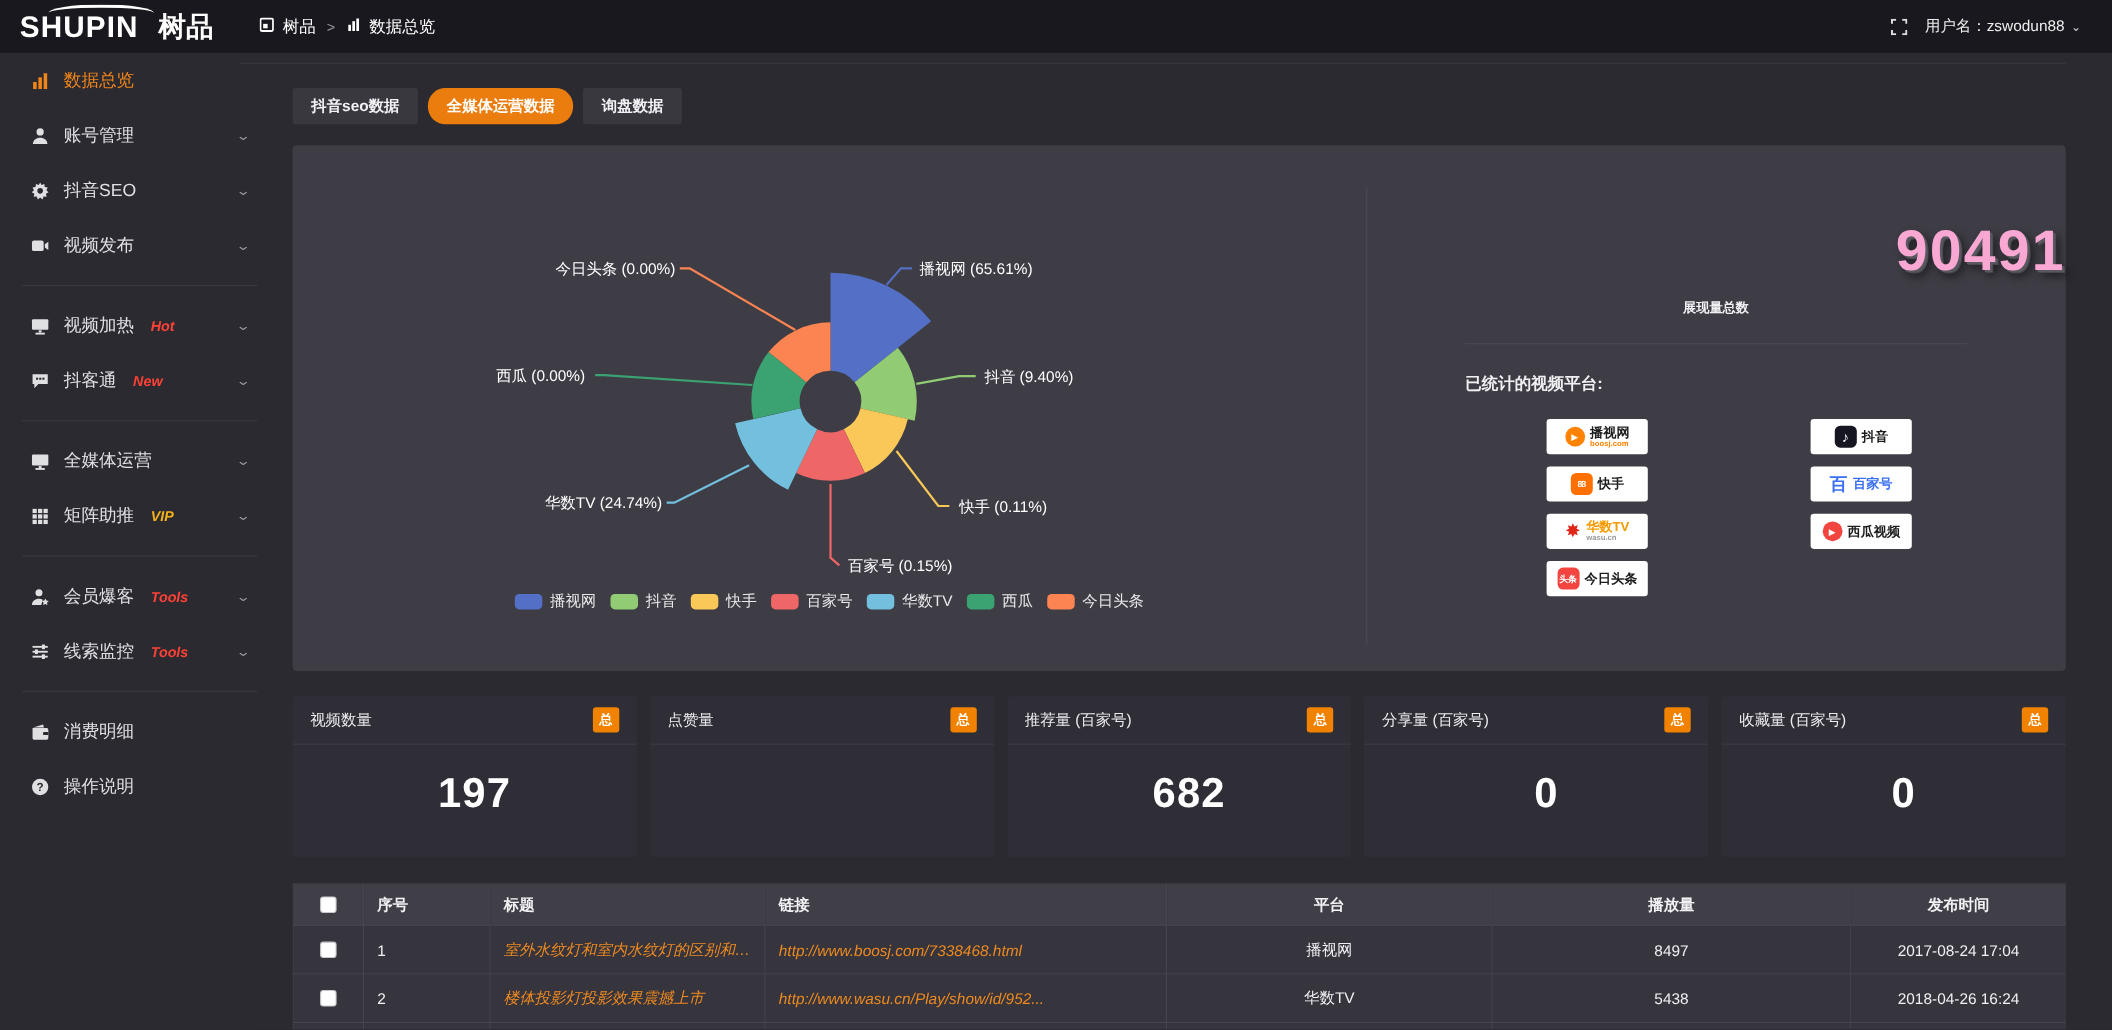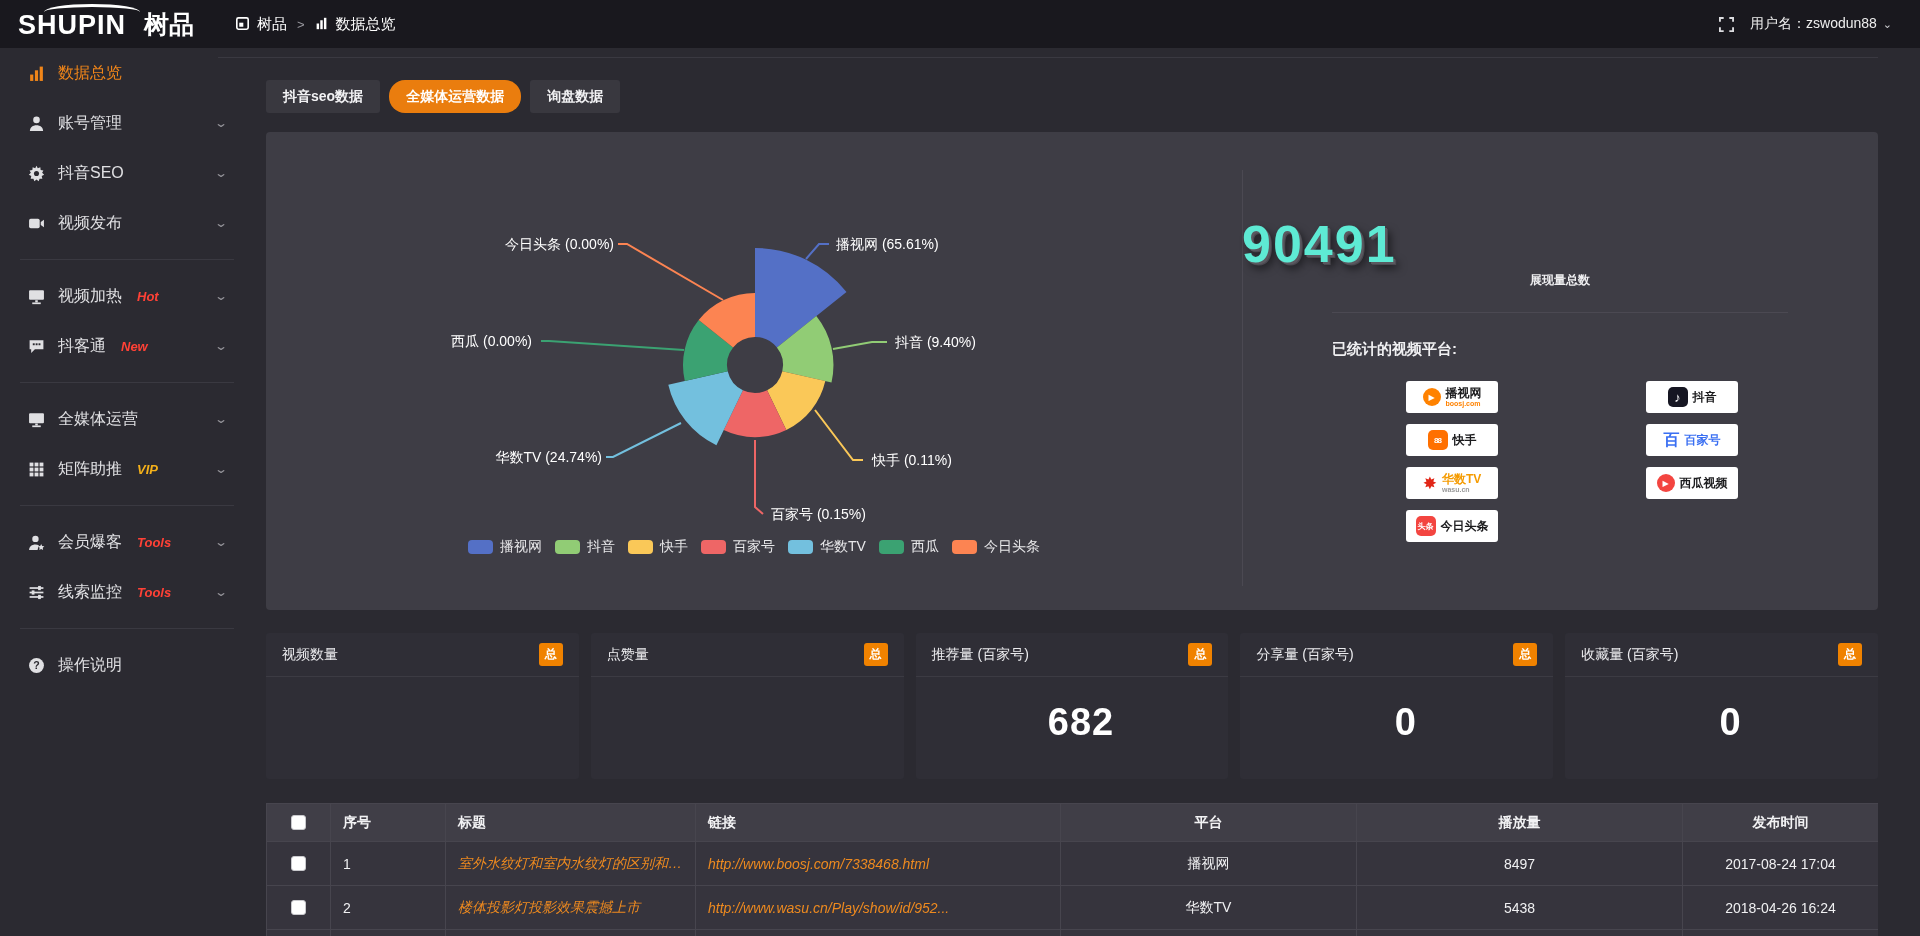--- a/index.html
+++ b/index.html
@@ -36,21 +36,21 @@
 
   .chart-panel { position:absolute; left:266px; top:132px; width:1612px; height:478px; background:#3e3d45; border-radius:4px; }
   .chart-area { position:absolute; left:0; top:0; width:976px; height:478px; }
   .legend { position:absolute; left:0; top:406px; width:976px; display:flex; justify-content:center; gap:13px; }
   .legend-item { display:flex; align-items:center; gap:7px; cursor:pointer; }
   .legend-swatch { width:25px; height:14px; border-radius:4px; }
   .legend-label { font-size:14px; color:#e8e8ea; }
 
   .summary-panel { position:absolute; left:976px; top:0; width:636px; height:478px; }
   .summary-vline { position:absolute; left:0; top:38px; bottom:24px; width:1px; background:#4b4952; }
-  .big-number { position:absolute; left:0; top:82px; width:636px; text-align:left; font-size:52px; font-weight:800; color:#5eead4;
+  .big-number { position:absolute; left:0; top:66px; width:636px; text-align:right; font-size:52px; font-weight:800; color:#f9a8d4;
      text-shadow:2px 2px 0 #5a585f, 3px 3px 0 #4a484f, 5px 6px 9px rgba(0,0,0,.6); letter-spacing:2px; }
   .big-number-label { position:absolute; left:0; top:140px; width:636px; text-align:center; font-size:12px; font-weight:700; color:#f0f0f2; }
   .summary-hline { position:absolute; left:90px; top:180px; width:456px; height:1px; background:#4b4952; }
   .platforms-heading { position:absolute; left:90px; top:208px; font-size:15px; font-weight:700; color:#f0f0f2; }
   .badge-col { position:absolute; top:249px; display:flex; flex-direction:column; gap:11px; }
   .badge-col.c0 { left:164px; } .badge-col.c1 { left:404px; }
   .plat-badge { width:92px; height:32px; background:#fff; border-radius:3px; display:flex; align-items:center; justify-content:center; gap:5px; }
   .pb-ic { flex:none; display:flex; align-items:center; justify-content:center; font-weight:700; }
   .pb-circle { width:18px; height:18px; border-radius:50%; color:#fff; font-size:8px; }
   .pb-square { width:20px; height:20px; border-radius:5px; color:#fff; font-size:9px; }
@@ -241,20 +241,30 @@
           <rect x="3.5" y="6" width="2.6" height="4"></rect>
           <rect x="1.5" y="11.4" width="13" height="1.6"></rect>
           <rect x="9.5" y="10.2" width="2.6" height="4"></rect>
         </svg>
       </span>
       <span class="lbl">线索监控</span>
       <span class="side-badge" style="color: rgb(255, 65, 54);">Tools</span>
       <span class="side-chev">⌄</span>
     </div>
     <div class="side-divider"></div>
+    <div class="side-item">
+      <span class="s-icon">
+        <svg width="17" height="17" viewBox="0 0 16 16" fill="currentColor">
+          <path d="M1.5 4.5h12a1.5 1.5 0 0 1 1.5 1.5v7a1.5 1.5 0 0 1-1.5 1.5h-10A1.5 1.5 0 0 1 1.5 13Z"></path>
+          <path d="M2 4.2 10.5 1.6 11.3 4.2Z"></path>
+          <rect x="10.5" y="8" width="4.5" height="2.6" rx="0.8" fill="#2b2a31"></rect>
+        </svg>
+      </span>
+      <span class="lbl">消费明细</span>
+    </div>
     <div class="side-item">
       <span class="s-icon">
         <svg width="17" height="17" viewBox="0 0 16 16" fill="currentColor">
           <circle cx="8" cy="8" r="7"></circle>
           <text x="8" y="11.4" text-anchor="middle" font-size="10" font-weight="bold" fill="#2b2a31">?</text>
         </svg>
       </span>
       <span class="lbl">操作说明</span>
     </div>
   </nav>
@@ -380,20 +390,21 @@
       </div>
   </div>
 </div>
 
 <div class="stats-row" id="statsRow">
     <div class="stat-card">
       <div class="stat-head">
         <span class="stat-title">视频数量</span>
         <span class="stat-badge">总</span>
       </div>
+      <div class="stat-value">197</div>
     </div>
     <div class="stat-card">
       <div class="stat-head">
         <span class="stat-title">点赞量</span>
         <span class="stat-badge">总</span>
       </div>
     </div>
     <div class="stat-card">
       <div class="stat-head">
         <span class="stat-title">推荐量 (百家号)</span>

